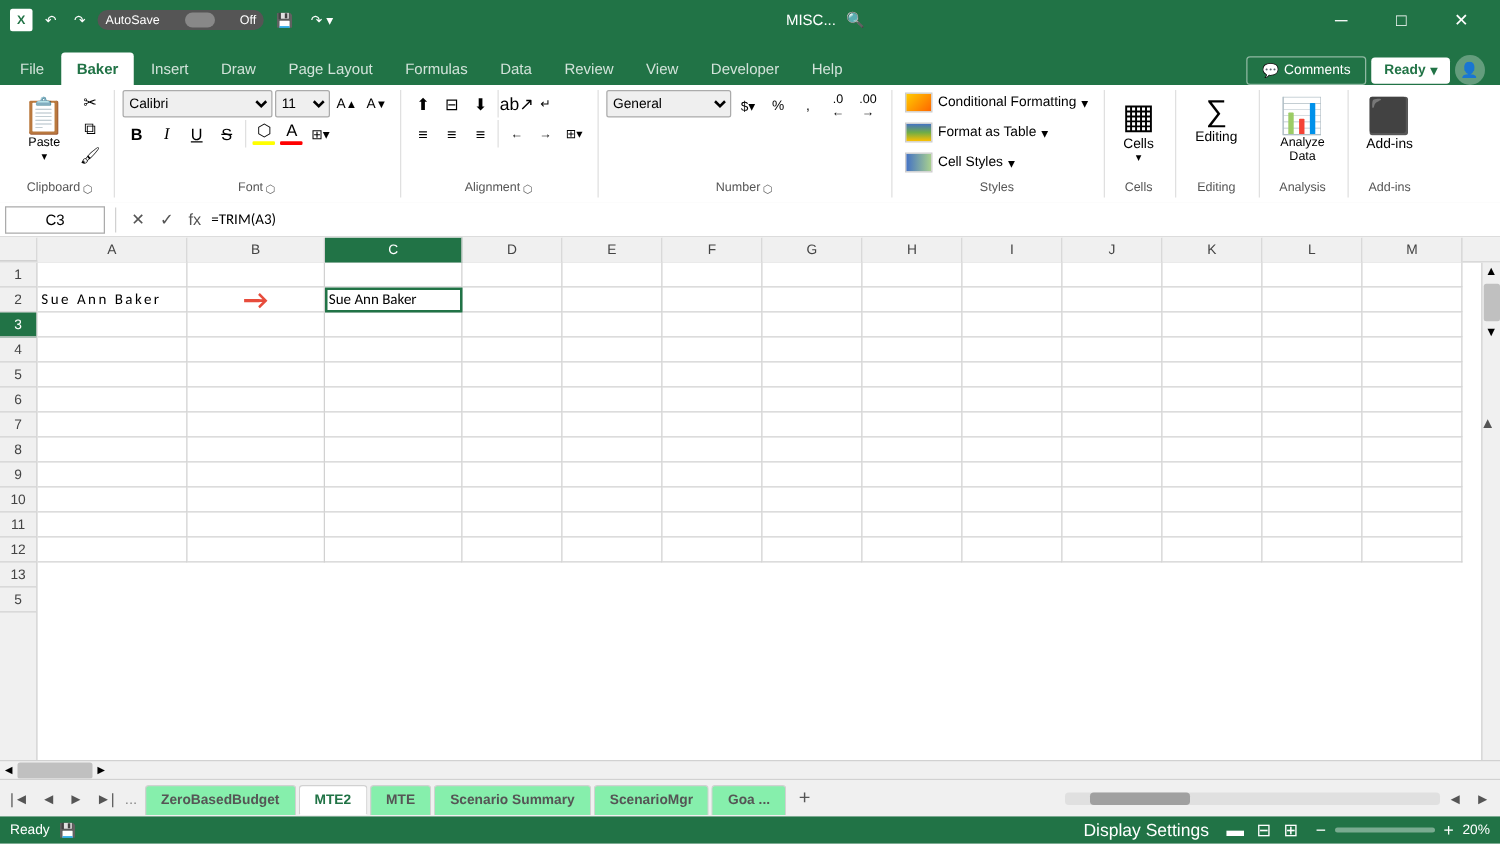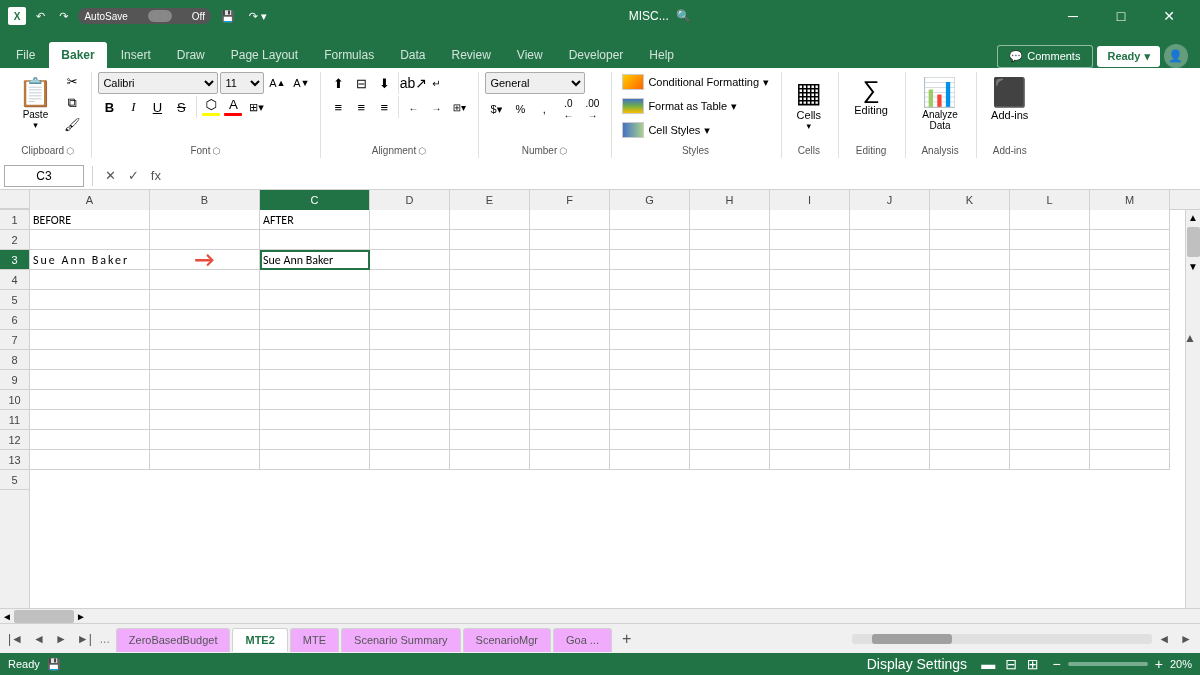--- a/index.html
+++ b/index.html
@@ -53,21 +53,21 @@
     .font-row1 { display: flex; gap: 2px; }
     .font-row2 { display: flex; gap: 2px; }
     .font-select { width: 120px; height: 22px; font-size: 11px; border: 1px solid #ababab; border-radius: 2px; }
     .size-select { width: 44px; height: 22px; font-size: 11px; border: 1px solid #ababab; border-radius: 2px; }
 
     
     .align-controls { display: flex; flex-direction: column; gap: 2px; }
     .align-row { display: flex; gap: 1px; }
 
     
-    .number-controls { display: flex; flex-direction: column; gap: 2px; }
+    .number-controls { display: flex; gap: 2px; }
     .number-select { width: 100px; height: 22px; font-size: 11px; border: 1px solid #ababab; border-radius: 2px; }
 
     
     .styles-controls { display: flex; flex-direction: column; gap: 4px; }
     .styles-btn { display: flex; align-items: center; gap: 4px; background: none; border: none; cursor: pointer; padding: 2px 4px; border-radius: 2px; font-size: 11px; white-space: nowrap; }
 
     
     .cells-btn { display: flex; flex-direction: column; align-items: center; padding: 4px 8px; cursor: pointer; border: none; background: none; font-size: 11px; border-radius: 2px; }
 
     
@@ -97,21 +97,21 @@
     .cell.selected { outline: 2px solid #217346; outline-offset: -2px; z-index: 5; }
 
     
     .arrow { color: #e74c3c; font-size: 20px; display: flex; align-items: center; justify-content: center; width: 100%; }
 
     
     .sheet-tabs-bar { height: 30px; background: #f0f0f0; border-top: 1px solid #d1d1d1; display: flex; align-items: center; gap: 0; position: relative; }
     .sheet-nav { display: flex; align-items: center; gap: 2px; padding: 0 4px; }
     .sheet-nav-btn { background: none; border: none; cursor: pointer; padding: 2px 4px; font-size: 12px; color: #555; }
     .sheet-tabs { display: flex; align-items: flex-end; gap: 0; overflow: hidden; flex: 1; }
-    .sheet-tab { padding: 4px 12px; font-size: 11px; cursor: pointer; border: 1px solid #d1d1d1; border-bottom: none; background: #f0abfc; color: #555; border-radius: 3px 3px 0 0; margin-right: 2px; white-space: nowrap; height: 24px; display: flex; align-items: center; }
+    .sheet-tab { padding: 4px 12px; font-size: 11px; cursor: pointer; border: 1px solid #d1d1d1; border-bottom: none; background: #86efac; color: #555; border-radius: 3px 3px 0 0; margin-right: 2px; white-space: nowrap; height: 24px; display: flex; align-items: center; font-weight: bold; }
     .sheet-tab.active { background: white; color: #217346; font-weight: 600; border-bottom: 1px solid white; }
     .add-sheet-btn { background: none; border: none; cursor: pointer; padding: 4px 8px; font-size: 16px; color: #555; }
     .sheet-scroll { display: flex; align-items: center; gap: 2px; padding: 0 4px; margin-left: auto; }
     .sheet-scroll-btn { background: none; border: none; cursor: pointer; padding: 2px 4px; font-size: 12px; color: #555; }
 
     
     .status-bar { height: 22px; background: #217346; color: white; display: flex; align-items: center; padding: 0 8px; font-size: 11px; justify-content: space-between; }
     .status-left { display: flex; align-items: center; gap: 8px; }
     .status-right { display: flex; align-items: center; gap: 8px; }
     .zoom-control { display: flex; align-items: center; gap: 4px; }
@@ -423,20 +423,21 @@
 
   <button class="ribbon-collapse" style="position:absolute;right:4px;top:4px;background:none;border:none;cursor:pointer;font-size:12px;">▲</button>
 </div>
 
 <div class="formula-bar">
   <input class="cell-ref" type="text" value="C3" style="">
   <div class="formula-divider"></div>
   <button class="formula-icon-btn">✕</button>
   <button class="formula-icon-btn">✓</button>
   <button class="formula-icon-btn">fx</button>
+  <input class="formula-input" type="text" value="=TRIM(A3)" style="">
 </div>
 
 <div class="main-area">
   <div class="grid-area">
 
     <div style="display:flex; background:#f0f0f0; border-bottom:1px solid #d1d1d1; height:20px;">
       <div style="width:30px;min-width:30px;border-right:1px solid #d1d1d1;border-bottom:1px solid #d1d1d1;background:#f0f0f0;"></div>
       <div class="col-header" style="width:120px;min-width:120px;">A</div>
       <div class="col-header" style="width:110px;min-width:110px;">B</div>
       <div class="col-header selected" style="width:110px;min-width:110px;">C</div>
@@ -466,35 +467,20 @@
         <div class="row-header">9</div>
         <div class="row-header">10</div>
         <div class="row-header">11</div>
         <div class="row-header">12</div>
         <div class="row-header">13</div>
         <div class="row-header">5</div>
       </div>
 
       <div style="flex:1;overflow:hidden;">
 
-        <div class="grid-row">
-          <div class="cell cell-A" style="font-weight:500;">BEFORE</div>
-          <div class="cell cell-B"></div>
-          <div class="cell cell-C" style="font-weight:500;">AFTER</div>
-          <div class="cell"></div>
-          <div class="cell"></div>
-          <div class="cell"></div>
-          <div class="cell"></div>
-          <div class="cell"></div>
-          <div class="cell"></div>
-          <div class="cell"></div>
-          <div class="cell"></div>
-          <div class="cell"></div>
-          <div class="cell"></div>
-        </div>
 
         <div class="grid-row">
           <div class="cell cell-A"></div>
           <div class="cell cell-B"></div>
           <div class="cell cell-C"></div>
           <div class="cell"></div>
           <div class="cell"></div>
           <div class="cell"></div>
           <div class="cell"></div>
           <div class="cell"></div>

